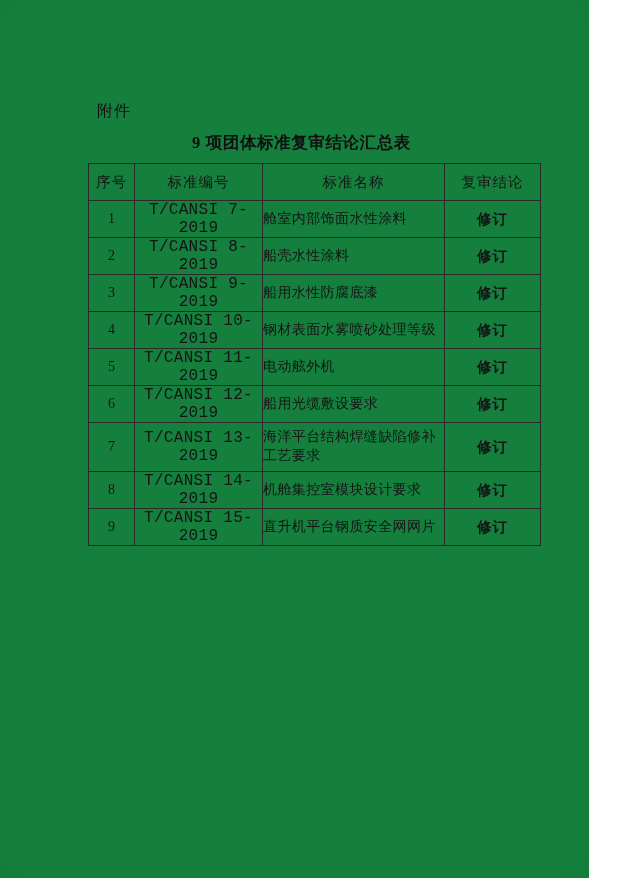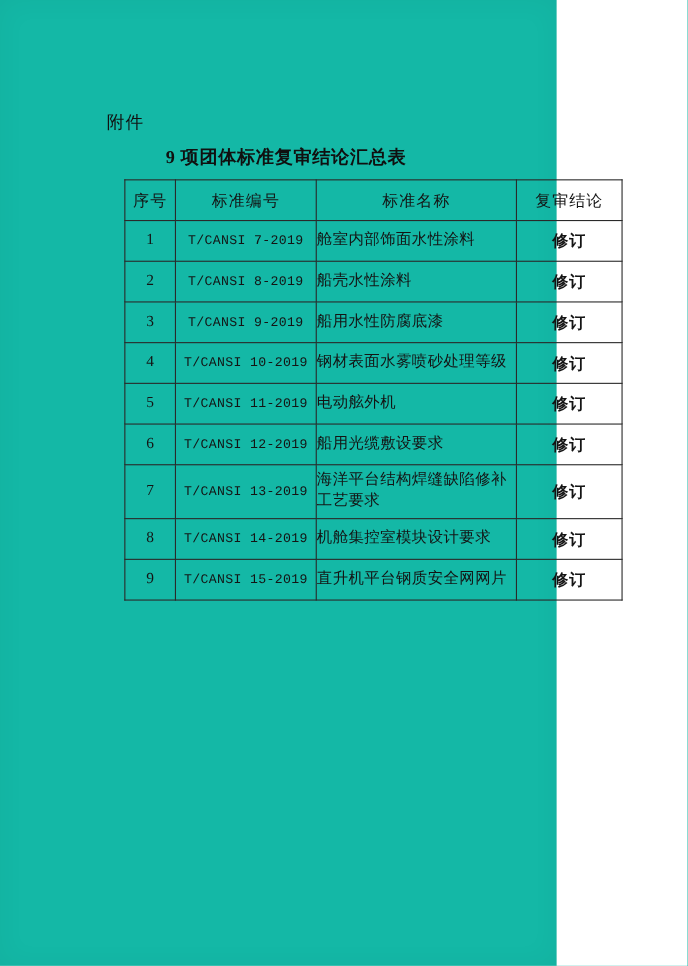--- a/index.html
+++ b/index.html
@@ -9,23 +9,23 @@
   body {
     width: 625px;
     height: 878px;
     background: #ffffff;
     font-family: "Liberation Serif", "DejaVu Serif", serif;
     color: #1a1a1a;
     overflow: hidden;
   }
   .page {
     position: relative;
-    width: 506px;
+    width: 589px;
     height: 878px;
-    background: #14b8a6;
+    background: #15803d;
     box-sizing: border-box;
   }
   
   .page::after {
     content: "";
     position: absolute;
     inset: 0;
     pointer-events: none;
     box-shadow: inset 0 0 26px rgba(0,0,0,0.045);
   }
@@ -44,21 +44,21 @@
     top: 132px;
     text-align: center;
     font-size: 16.5px;
     font-weight: bold;
     letter-spacing: 0.6px;
     color: #101010;
     padding-left: 14px;
   }
   table.summary-table {
     position: absolute;
-    left: 113px;
+    left: 88px;
     top: 163px;
     width: 452px;
     border-collapse: collapse;
     table-layout: fixed;
     border-radius: 17px;
   }
   table.summary-table td,
   table.summary-table th {
     border: 1px solid #2a2a2a;
     padding: 0;
@@ -85,21 +85,21 @@
     height: 48px;
   }
   td.c-no {
     text-align: center;
     font-family: "Liberation Serif", serif;
     font-size: 14px;
   }
   td.c-code {
     text-align: center;
     font-family: "Liberation Mono", "DejaVu Sans Mono", monospace;
-    font-size: 12px;
+    font-size: 16px;
     letter-spacing: 0.3px;
   }
   td.c-name {
     text-align: left;
     padding: 2px 6px 2px 9px;
     font-size: 14px;
     line-height: 1.35;
     letter-spacing: 0.4px;
     margin-left: 23px;
   }

